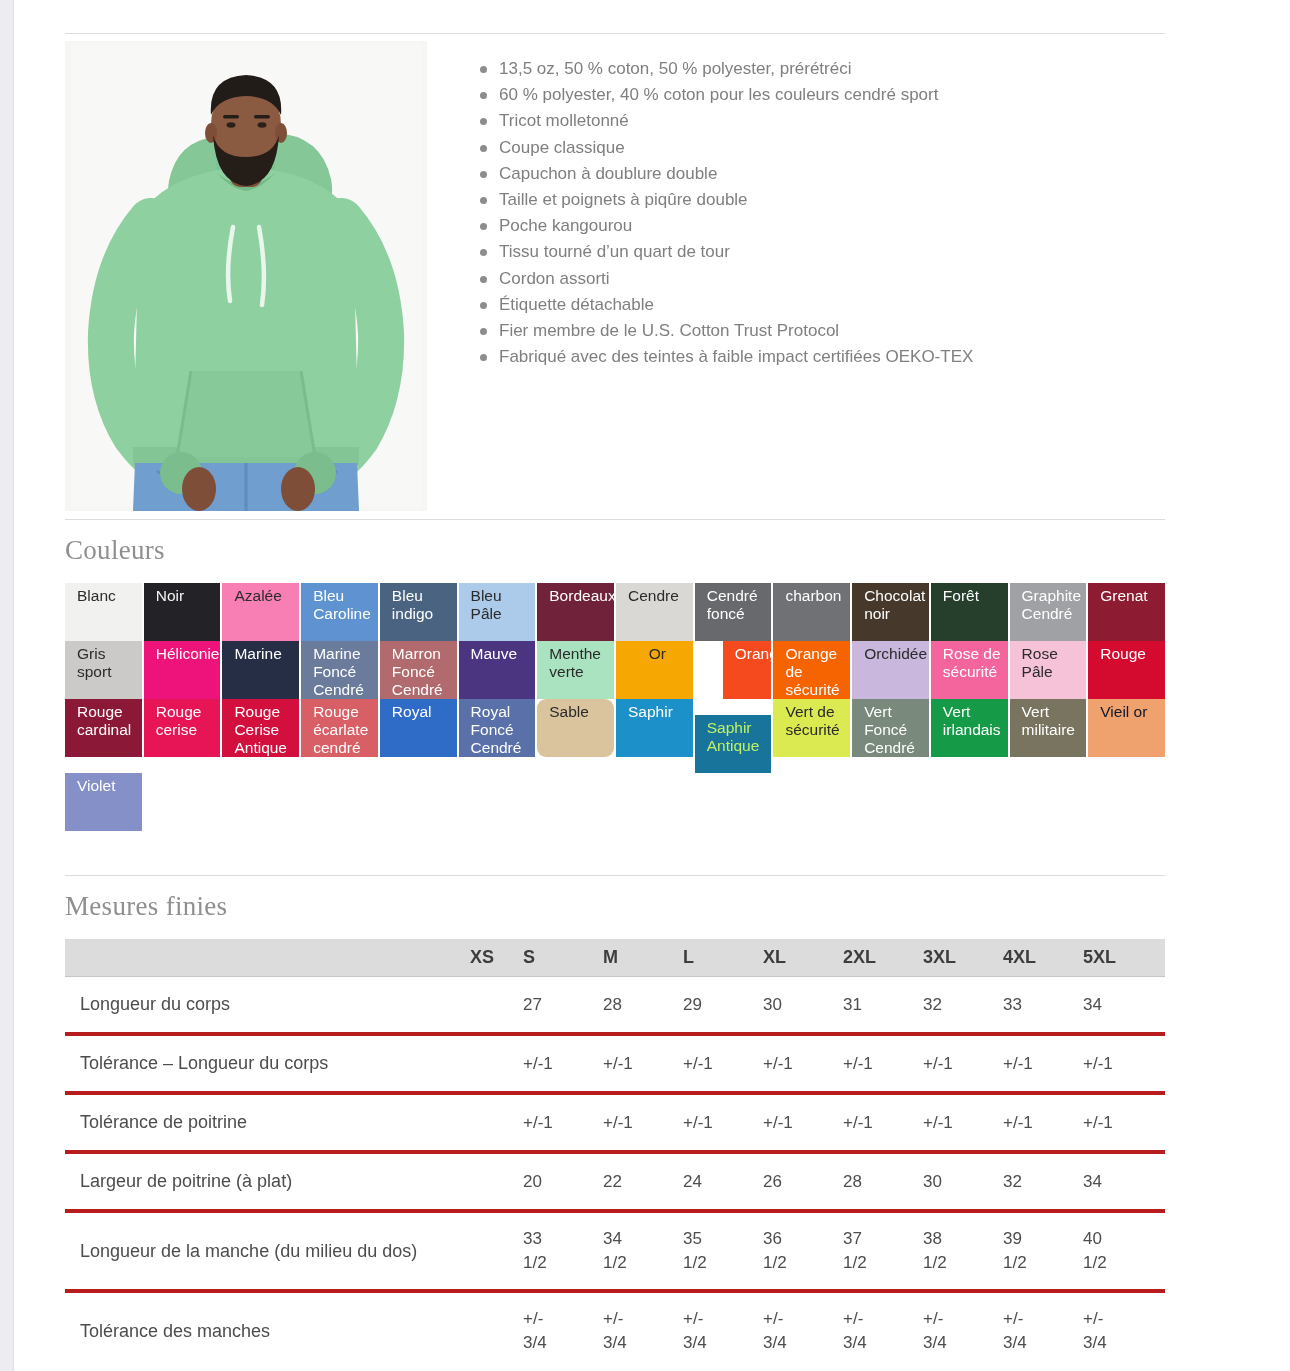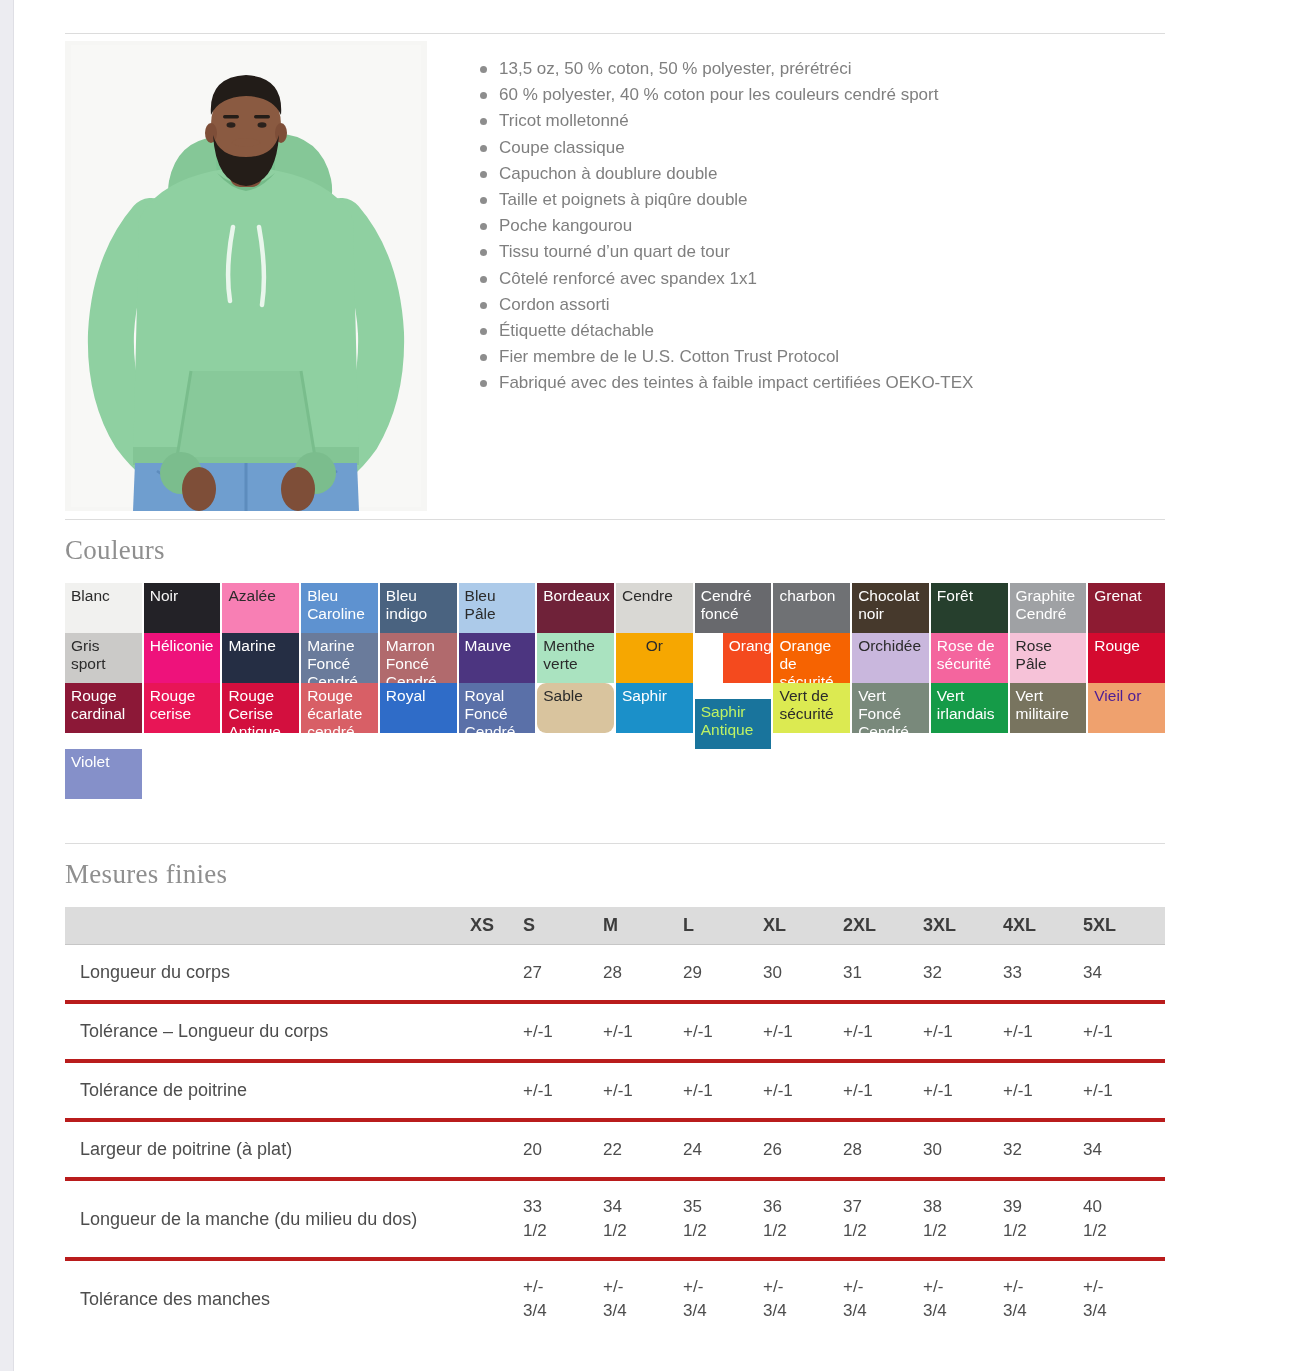--- a/index.html
+++ b/index.html
@@ -35,21 +35,21 @@
     font-family:"Liberation Serif","DejaVu Serif",serif;font-weight:400;
     color:#8f8f8f;font-size:27px;margin:15px 0 17px 0;letter-spacing:.3px;
   }
 
   
   .color-grid{
     display:grid;grid-template-columns:repeat(14,1fr);
     column-gap:2px;row-gap:0;margin-bottom:44px;
   }
   .swatch{
-    box-sizing:border-box;height:50px;padding:4px 6px 0 6px;
+    box-sizing:border-box;height:58px;padding:4px 6px 0 12px;
     font-size:15.5px;line-height:18px;overflow:hidden;cursor:default;
   }
 
   
   table.meas{border-collapse:collapse;table-layout:fixed;width:1100px;margin-top:2px;}
   table.meas thead th{
     background:#dcdcdc;font-weight:700;font-size:18px;color:#3d3d3d;
     text-align:left;padding:8px 0;border-bottom:1px solid #c6c6c6;
   }
   table.meas thead th.first{padding-left:15px;}
@@ -127,21 +127,20 @@
     </div>
     <ul class="features">
         <li>13,5 oz, 50 % coton, 50 % polyester, prérétréci</li>
         <li>60 % polyester, 40 % coton pour les couleurs cendré sport</li>
         <li>Tricot molletonné</li>
         <li>Coupe classique</li>
         <li>Capuchon à doublure double</li>
         <li>Taille et poignets à piqûre double</li>
         <li>Poche kangourou</li>
         <li>Tissu tourné d’un quart de tour</li>
-        <li>Côtelé renforcé avec spandex 1x1</li>
         <li>Cordon assorti</li>
         <li>Étiquette détachable</li>
         <li>Fier membre de le U.S. Cotton Trust Protocol</li>
         <li>Fabriqué avec des teintes à faible impact certifiées OEKO-TEX</li>
       </ul>
   </div>
 
   <hr class="rule">
 
   <h2 class="section-title">Couleurs</h2>
@@ -181,21 +180,21 @@
       <div class="swatch" style="background: rgb(216, 95, 102); color: rgb(255, 255, 255);">Rouge écarlate cendré</div>
       <div class="swatch" style="background: rgb(47, 108, 200); color: rgb(255, 255, 255);">Royal</div>
       <div class="swatch" style="background: rgb(90, 112, 168); color: rgb(255, 255, 255);">Royal Foncé Cendré</div>
       <div class="swatch" style="background: rgb(217, 196, 158); color: rgb(43, 43, 43); border-radius: 9px;">Sable</div>
       <div class="swatch" style="background: rgb(27, 144, 201); color: rgb(255, 255, 255);">Saphir</div>
       <div class="swatch" style="background: rgb(25, 116, 156); color: #bef264; margin-top: 16px;">Saphir Antique</div>
       <div class="swatch" style="background: rgb(220, 234, 81); color: rgb(43, 43, 43);">Vert de sécurité</div>
       <div class="swatch" style="background: rgb(121, 137, 123); color: rgb(255, 255, 255);">Vert Foncé Cendré</div>
       <div class="swatch" style="background: rgb(21, 155, 72); color: rgb(255, 255, 255);">Vert irlandais</div>
       <div class="swatch" style="background: rgb(120, 116, 95); color: rgb(255, 255, 255);">Vert militaire</div>
-      <div class="swatch" style="background: rgb(239, 161, 110); color: #4c1d95;">Vieil or</div>
+      <div class="swatch" style="background: rgb(239, 161, 110); color: #0f172a;">Vieil or</div>
       <div class="swatch" style="background: rgb(133, 144, 201); color: rgb(255, 255, 255);">Violet</div>
     </div>
 
   <hr class="rule">
 
   <h2 class="section-title">Mesures finies</h2>
 
   <table class="meas">
     <colgroup>
       <col style="width:405px">

